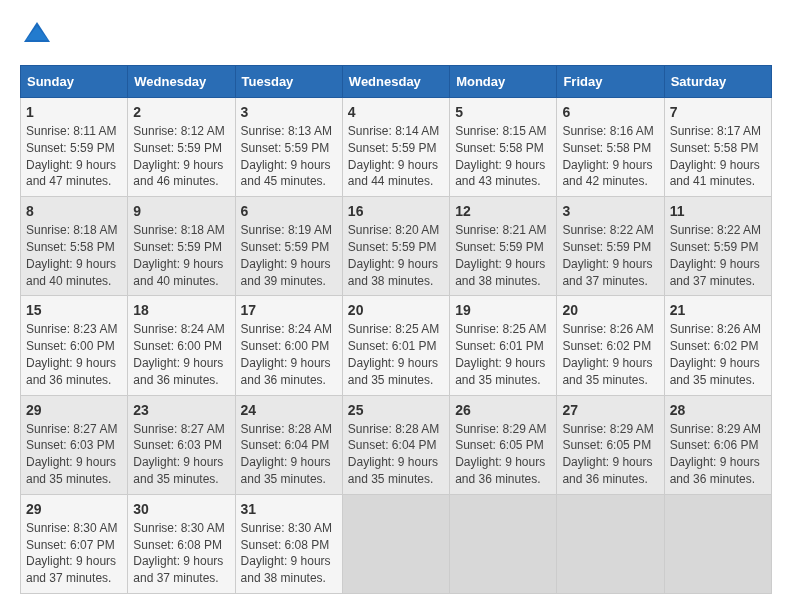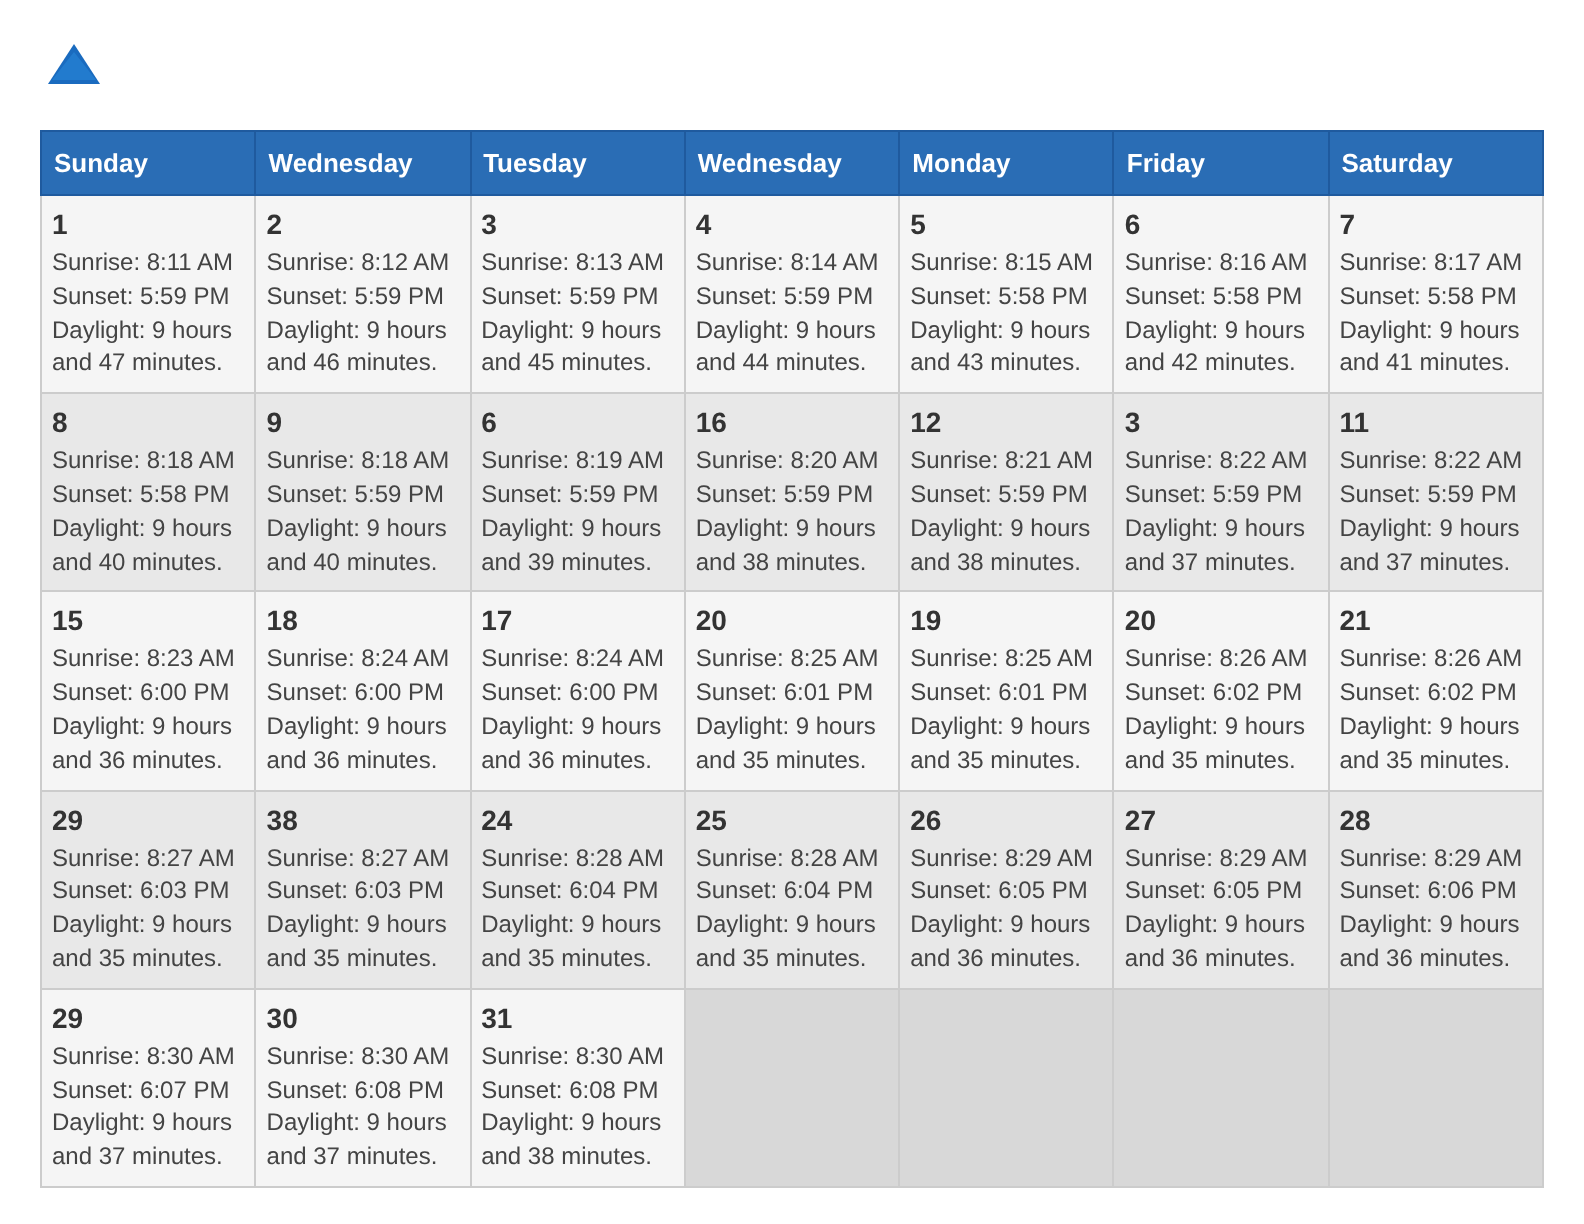--- a/index.html
+++ b/index.html
@@ -147,21 +147,21 @@
         <td><span class="day-number">15</span><span class="day-info">Sunrise: 8:23 AM<br>Sunset: 6:00 PM<br>Daylight: 9 hours and 36 minutes.</span></td>
         <td><span class="day-number">18</span><span class="day-info">Sunrise: 8:24 AM<br>Sunset: 6:00 PM<br>Daylight: 9 hours and 36 minutes.</span></td>
         <td><span class="day-number">17</span><span class="day-info">Sunrise: 8:24 AM<br>Sunset: 6:00 PM<br>Daylight: 9 hours and 36 minutes.</span></td>
         <td><span class="day-number">20</span><span class="day-info">Sunrise: 8:25 AM<br>Sunset: 6:01 PM<br>Daylight: 9 hours and 35 minutes.</span></td>
         <td><span class="day-number">19</span><span class="day-info">Sunrise: 8:25 AM<br>Sunset: 6:01 PM<br>Daylight: 9 hours and 35 minutes.</span></td>
         <td><span class="day-number">20</span><span class="day-info">Sunrise: 8:26 AM<br>Sunset: 6:02 PM<br>Daylight: 9 hours and 35 minutes.</span></td>
         <td><span class="day-number">21</span><span class="day-info">Sunrise: 8:26 AM<br>Sunset: 6:02 PM<br>Daylight: 9 hours and 35 minutes.</span></td>
       </tr>
       <tr>
         <td><span class="day-number">29</span><span class="day-info">Sunrise: 8:27 AM<br>Sunset: 6:03 PM<br>Daylight: 9 hours and 35 minutes.</span></td>
-        <td><span class="day-number">38</span><span class="day-info">Sunrise: 8:27 AM<br>Sunset: 6:03 PM<br>Daylight: 9 hours and 35 minutes.</span></td>
+        <td><span class="day-number">23</span><span class="day-info">Sunrise: 8:27 AM<br>Sunset: 6:03 PM<br>Daylight: 9 hours and 35 minutes.</span></td>
         <td><span class="day-number">24</span><span class="day-info">Sunrise: 8:28 AM<br>Sunset: 6:04 PM<br>Daylight: 9 hours and 35 minutes.</span></td>
         <td><span class="day-number">25</span><span class="day-info">Sunrise: 8:28 AM<br>Sunset: 6:04 PM<br>Daylight: 9 hours and 35 minutes.</span></td>
         <td><span class="day-number">26</span><span class="day-info">Sunrise: 8:29 AM<br>Sunset: 6:05 PM<br>Daylight: 9 hours and 36 minutes.</span></td>
         <td><span class="day-number">27</span><span class="day-info">Sunrise: 8:29 AM<br>Sunset: 6:05 PM<br>Daylight: 9 hours and 36 minutes.</span></td>
         <td><span class="day-number">28</span><span class="day-info">Sunrise: 8:29 AM<br>Sunset: 6:06 PM<br>Daylight: 9 hours and 36 minutes.</span></td>
       </tr>
       <tr>
         <td><span class="day-number">29</span><span class="day-info">Sunrise: 8:30 AM<br>Sunset: 6:07 PM<br>Daylight: 9 hours and 37 minutes.</span></td>
         <td><span class="day-number">30</span><span class="day-info">Sunrise: 8:30 AM<br>Sunset: 6:08 PM<br>Daylight: 9 hours and 37 minutes.</span></td>
         <td><span class="day-number">31</span><span class="day-info">Sunrise: 8:30 AM<br>Sunset: 6:08 PM<br>Daylight: 9 hours and 38 minutes.</span></td>

